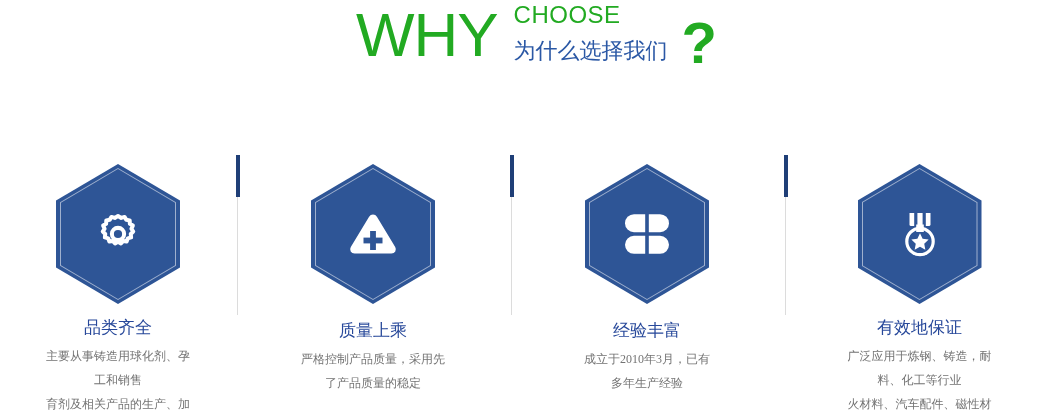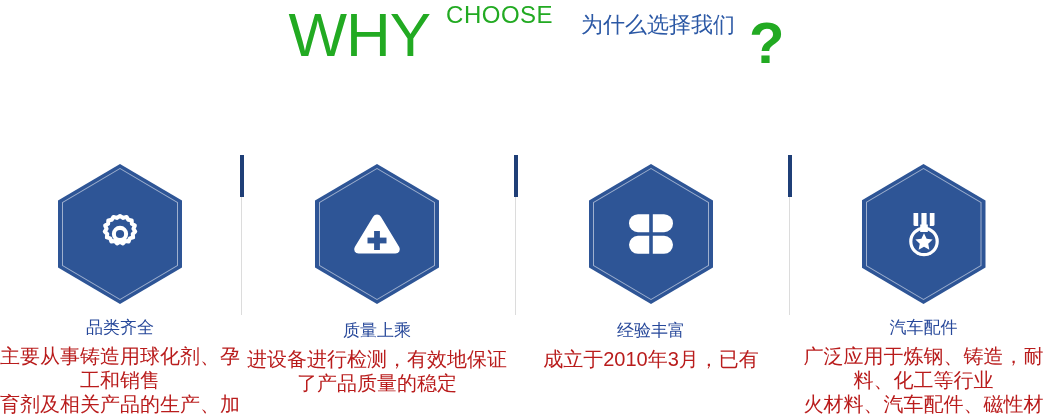--- a/index.html
+++ b/index.html
@@ -39,23 +39,23 @@
     font-size: 62px;
     line-height: 62px;
     font-weight: 400;
     color: #22aa22;
     letter-spacing: -1px;
     margin-top: 4px;
     white-space: nowrap;
   }
   .head-stack {
     display: flex;
+    flex-direction: column;
     margin-left: 16px;
     margin-top: 2px;
-    gap: 28px;
   }
   .choose {
     font-size: 24px;
     line-height: 26px;
     color: #22aa22;
     letter-spacing: 0.5px;
     white-space: nowrap;
   }
   .cn-head {
     font-size: 22px;
@@ -174,23 +174,24 @@
     margin-top: 16px;
     font-size: 17px;
     line-height: 22px;
     color: #27489a;
     text-align: center;
   }
   .card-desc {
     margin-top: 5px;
     width: 100%;
     text-align: center;
-    font-size: 20px;
+    font-size: 12px;
     line-height: 24px;
-    color: #b91c1c;
+    color: #737373;
+    font-family: Liberation Serif, serif;
   }
   .card-desc .ln { display: block; white-space: nowrap; }
 </style>
 </head>
 <body>
 
 <div class="page">
 
   <div class="header">
     <div class="header-inner">
@@ -237,21 +238,21 @@
         <div class="hex-icon">
           <svg width="52" height="46" viewBox="0 0 52 46">
             <path fill="#ffffff" d="M26 3.5 q2.6 0 3.9 2.2 L48.2 36.0 q1.3 2.3 0.1 4.4 q-1.2 2.1 -3.9 2.1 L7.6 42.5 q-2.7 0 -3.9 -2.1 q-1.2 -2.1 0.1 -4.4 L22.1 5.7 Q23.4 3.5 26 3.5 Z"></path>
             <rect x="23.1" y="20.0" width="5.8" height="19.0" fill="#2e5596"></rect>
             <rect x="16.5" y="26.6" width="19.0" height="5.8" fill="#2e5596"></rect>
           </svg>
         </div>
       </div>
       <div class="card-title">质量上乘</div>
       <div class="card-desc">
-        <span class="ln">进设备进行检测，有效地保证</span>
+        <span class="ln">严格控制产品质量，采用先</span>
         <span class="ln">了产品质量的稳定</span>
       </div>
     </div>
 
     <div class="card c3">
       <div class="divider">
         <div class="dark"></div>
         <div class="light"></div>
       </div>
       <div class="hex-wrap">
@@ -263,20 +264,21 @@
             <path fill="#ffffff" d="M22.2 22.2 H11.0 A9.0 9.0 0 0 1 11.0 4.2 H22.2 Z"></path>
             <path fill="#ffffff" d="M25.8 22.2 H37.0 A9.0 9.0 0 0 0 37.0 4.2 H25.8 Z"></path>
             <path fill="#ffffff" d="M22.2 25.8 H11.0 A9.0 9.0 0 0 0 11.0 43.8 H22.2 Z"></path>
             <path fill="#ffffff" d="M25.8 25.8 H37.0 A9.0 9.0 0 0 1 37.0 43.8 H25.8 Z"></path>
           </svg>
         </div>
       </div>
       <div class="card-title">经验丰富</div>
       <div class="card-desc">
         <span class="ln">成立于2010年3月，已有</span>
+        <span class="ln">多年生产经验</span>
       </div>
     </div>
 
     <div class="card c4">
       <div class="divider">
         <div class="dark"></div>
         <div class="light"></div>
       </div>
       <div class="hex-wrap">
         <div class="hex-outer"></div>
@@ -288,21 +290,21 @@
             <path fill="#ffffff" d="M11.5 5.0 h21.0 v11.5 q0 1.6 -1.6 1.6 h-17.8 q-1.6 0 -1.6 -1.6 Z"></path>
             <rect x="16.2" y="5.0" width="3.2" height="13.1" fill="#2e5596"></rect>
             <rect x="24.6" y="5.0" width="3.2" height="13.1" fill="#2e5596"></rect>
             <path fill="#ffffff" d="M18.2 16.5 h7.6 v7.5 h-7.6 Z"></path>
 
             <circle cx="22" cy="33.5" r="13.2" fill="none" stroke="#ffffff" stroke-width="3.2"></circle>
             <path fill="#ffffff" d="M22 25.2 l2.62 5.50 6.02 0.80 -4.40 4.22 1.10 5.98 -5.34 -2.88 -5.34 2.88 1.10 -5.98 -4.40 -4.22 6.02 -0.80 Z"></path>
           </svg>
         </div>
       </div>
-      <div class="card-title">汽车配件</div>
+      <div class="card-title">有效地保证</div>
       <div class="card-desc">
         <span class="ln">广泛应用于炼钢、铸造，耐</span>
         <span class="ln">料、化工等行业</span>
         <span class="ln">火材料、汽车配件、磁性材</span>
       </div>
     </div>
 
   </div>
 </div>
 

